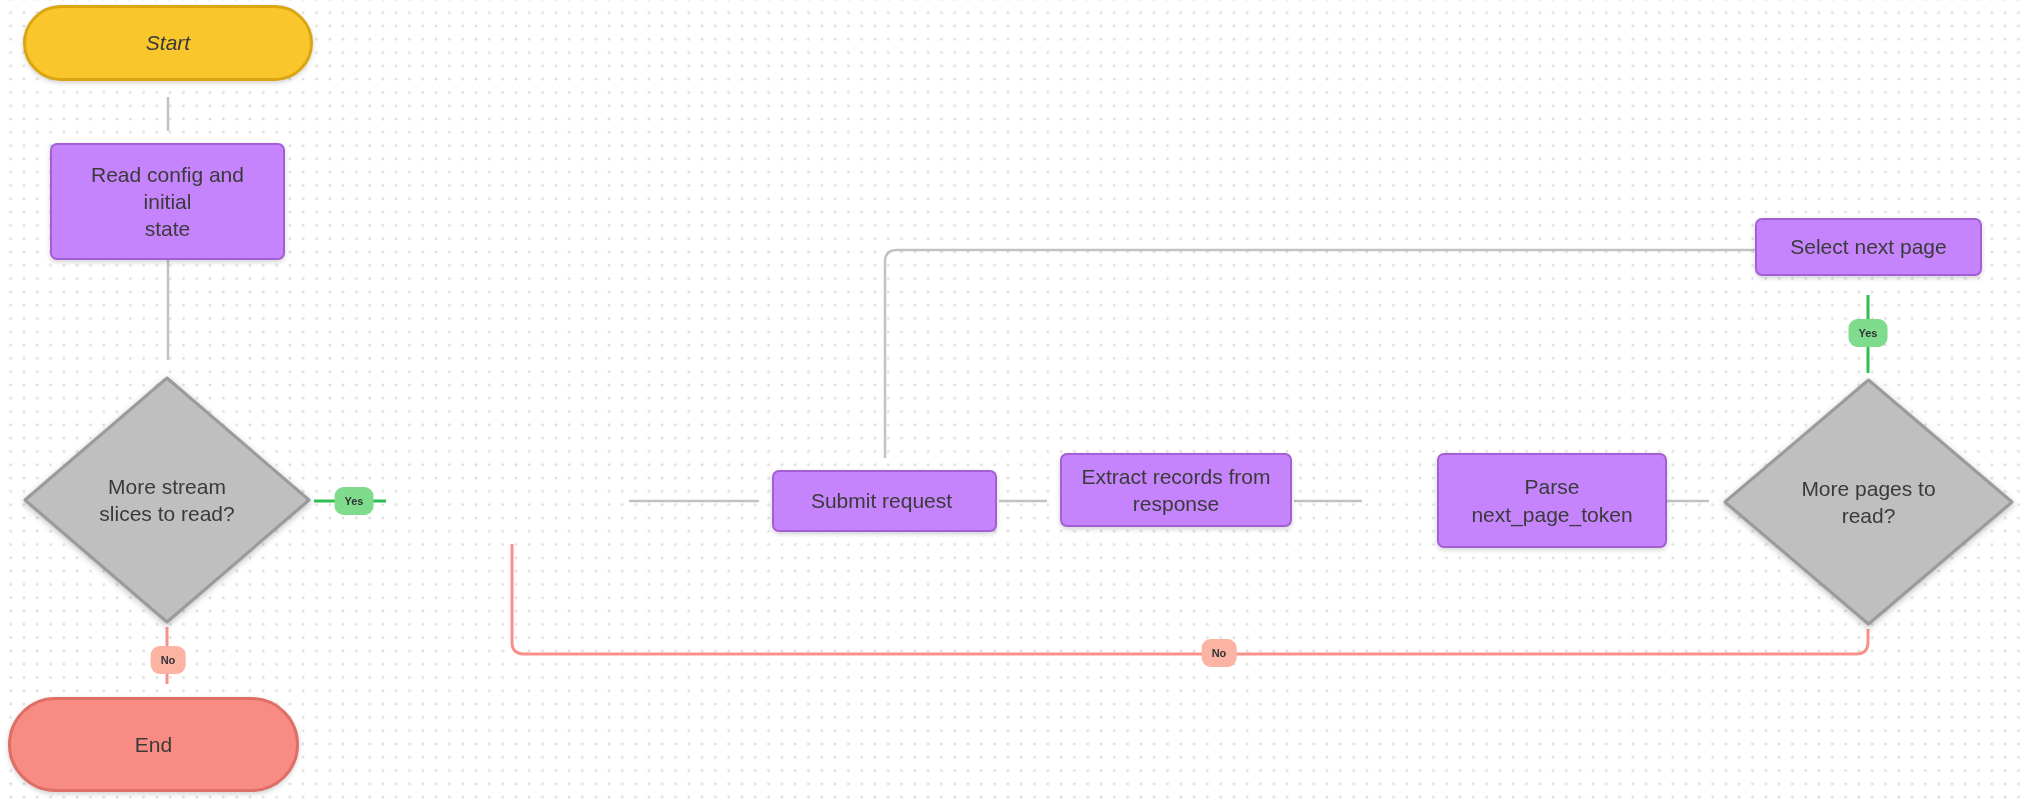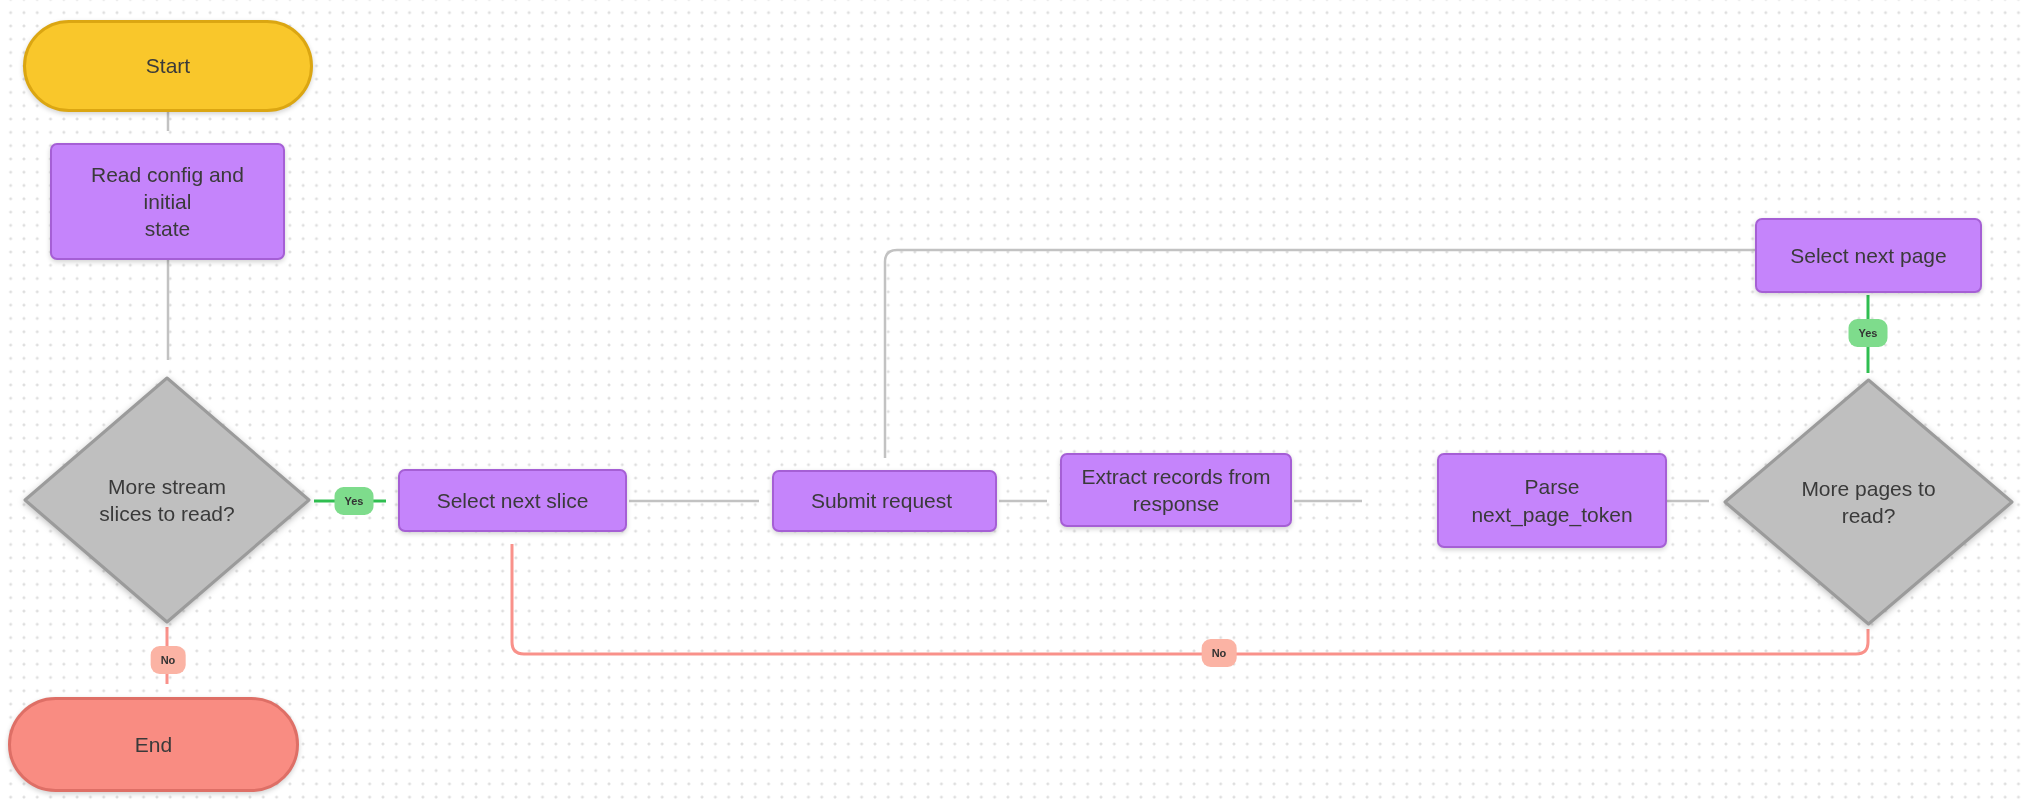--- a/index.html
+++ b/index.html
@@ -76,40 +76,37 @@
     <path class="edge-pink" marker-end="url(#arr-pink)" d="M167,627 L167,684"></path>
     <path class="edge-gray" marker-end="url(#arr-gray)" d="M629,501 L759,501"></path>
     <path class="edge-gray" marker-end="url(#arr-gray)" d="M999,501 L1047,501"></path>
     <path class="edge-gray" marker-end="url(#arr-gray)" d="M1294,501 L1362,501"></path>
     <path class="edge-gray" marker-end="url(#arr-gray)" d="M1607,501 L1709,501"></path>
     <path class="edge-green" marker-end="url(#arr-green)" d="M1868,373 L1868,295"></path>
     <path class="edge-gray" marker-end="url(#arr-gray)" d="M1755,250 L897,250 Q885,250 885,262 L885,458"></path>
     <path class="edge-pink" marker-end="url(#arr-pink)" d="M1868,629 L1868,642 Q1868,654 1856,654 L524,654 Q512,654 512,642 L512,544"></path>
   </svg>
 
-  <div class="node node-stadium node-start" style="left:23px;top:20px;width:290px;height:92px;">
+  <div class="node node-stadium node-start" style="left:23px;top:5px;width:290px;height:76px;font-style:italic;">
     <span class="lbl">Start</span>
   </div>
 
   <div class="node node-process" style="left:50px;top:143px;width:235px;height:117px;">
     <span class="lbl">Read config and initial
 state</span>
   </div>
 
   <div class="node node-decision" style="left:22px;top:375px;width:290px;height:250px;">
     <svg class="shape" viewBox="0 0 290 250">
       <polygon points="145,3 287,125 145,247 3,125"></polygon>
     </svg>
     <span class="lbl">More stream
 slices to read?</span>
   </div>
 
-  <div class="node node-process" style="left:398px;top:469px;width:229px;height:63px;">
-    <span class="lbl">Select next slice</span>
-  </div>
 
   <div class="node node-process" style="left:772px;top:470px;width:225px;height:62px;padding-left:8px;">
     <span class="lbl">Submit request</span>
   </div>
 
   <div class="node node-process" style="left:1060px;top:453px;width:232px;height:74px;">
     <span class="lbl">Extract records from
 response</span>
   </div>
 
@@ -119,21 +116,21 @@
   </div>
 
   <div class="node node-decision" style="left:1722px;top:377px;width:293px;height:250px;">
     <svg class="shape" viewBox="0 0 293 250">
       <polygon points="146.5,3 290,125 146.5,247 3,125"></polygon>
     </svg>
     <span class="lbl">More pages to
 read?</span>
   </div>
 
-  <div class="node node-process" style="left:1755px;top:218px;width:227px;height:75px;">
+  <div class="node node-process" style="left:1755px;top:218px;width:227px;height:58px;">
     <span class="lbl">Select next page</span>
   </div>
 
   <div class="node node-stadium node-end" style="left:8px;top:697px;width:291px;height:95px;">
     <span class="lbl">End</span>
   </div>
 
   <div class="badge badge-yes" style="left:354px;top:501px;">
     <span class="lbl">Yes</span>
   </div>

